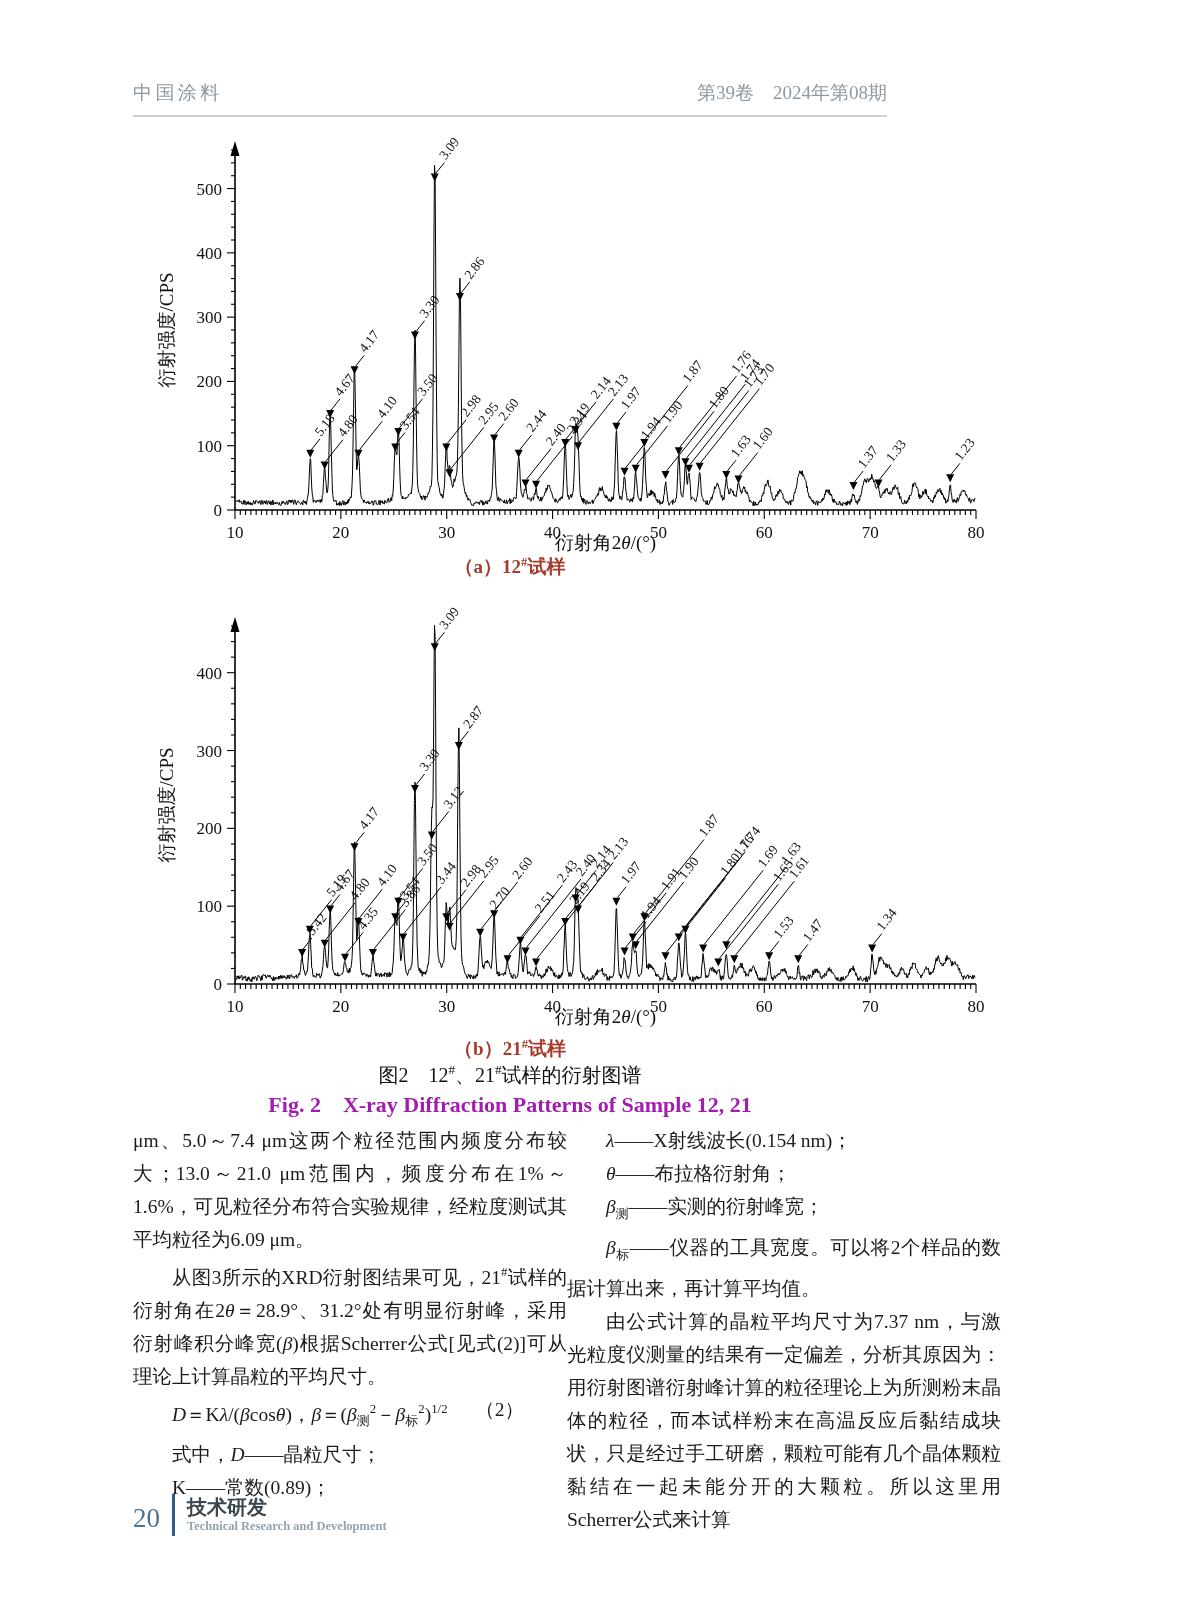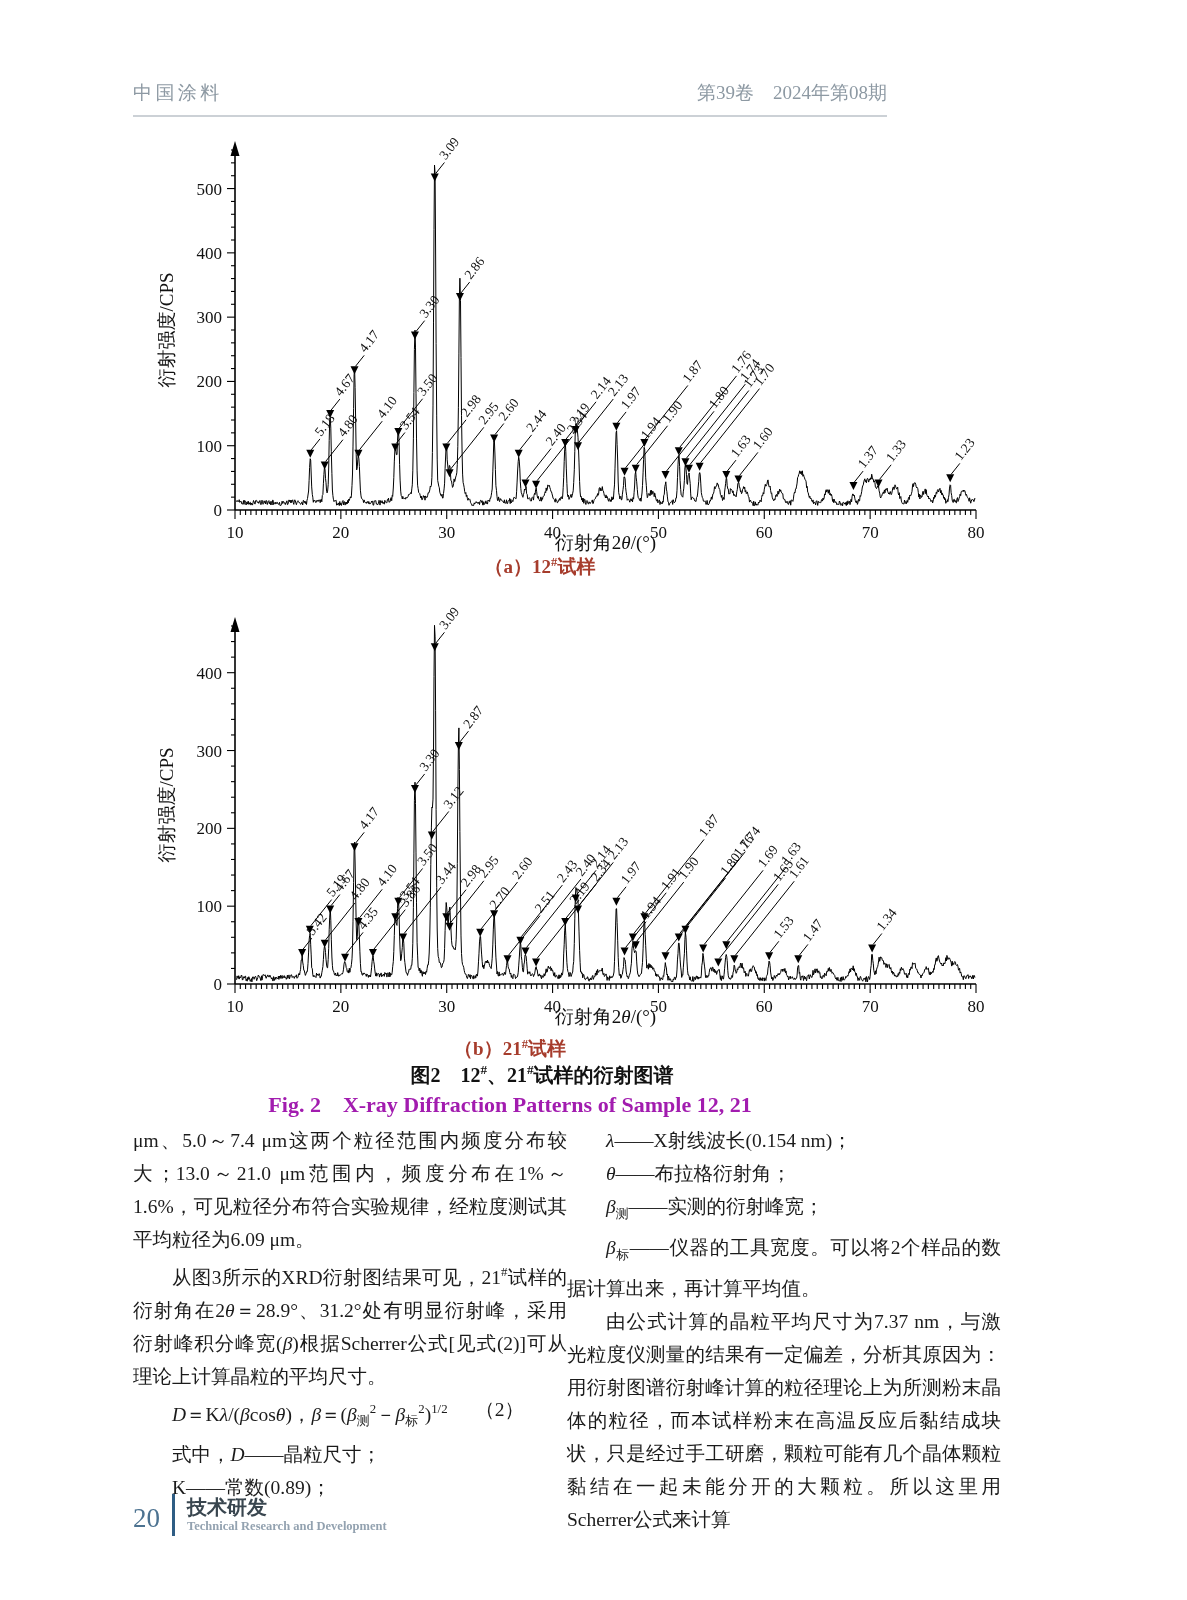--- a/index.html
+++ b/index.html
@@ -8,21 +8,21 @@
   
   .hdr{position:absolute;top:80px;left:133px;right:133px;display:flex;justify-content:space-between;
        align-items:flex-end;padding-bottom:9px;border-bottom:2px solid #ccd1d6;
        color:#8d99a3;font-size:19px;}
   .hdr .journal{letter-spacing:.18em;}
   
   .chart-wrap{position:absolute;left:110px;}
   .chart-wrap svg{overflow:visible;display:block;}
   .cap{position:absolute;left:0;width:100%;text-align:center;}
   .cap-red{color:#a63c2c;font-weight:bold;font-size:19px;}
-  .cap-zh{font-weight:bold;font-size:20px;color:#111;margin-left:32px;}
+  .cap-zh{font-weight:normal;font-size:20px;color:#111;}
   .cap-en{font-weight:bold;font-size:22px;color:#a21caf;font-family:Liberation Serif, serif;}
   sup{font-size:.66em;}
   sub{font-size:.66em;}
   .it{font-style:italic;font-family:"Liberation Serif",serif;}
   
   .body-cols{position:absolute;top:1124px;left:133px;width:921px;display:flex;
              font-size:19.5px;line-height:33px;}
   .col{width:434px;}
   .para{text-align:justify;}
   .ind{text-indent:2em;}
@@ -407,21 +407,21 @@
             <text transform="translate(782.1461201428572,326.78401014285726) rotate(-52)" font-size="13.5" fill="#111">1.33</text>
           </g>
           <g>
             <polygon points="836.1708571428571,338.2857142857143 844.1708571428571,338.2857142857143 840.1708571428571,346.2857142857143" fill="#000"></polygon>
             <line x1="841.1708571428571" y1="338.2857142857143" x2="849.8508571428571" y2="327.36571428571426" stroke="#000" stroke-width="1"></line>
             <text transform="translate(850.8508571428571,325.36571428571426) rotate(-52)" font-size="13.5" fill="#111">1.23</text>
           </g>
         </g>
       </svg>
   </div>
-  <div class="cap cap-red" style="top:554px;padding-left:30px;"><span>（a）12</span><sup>#</sup><span>试样</span></div>
+  <div class="cap cap-red" style="top:554px;"><span>（a）12</span><sup>#</sup><span>试样</span></div>
 
   <div class="chart-wrap" style="top:612px;">
     <svg width="900" height="430">
         <g stroke="#000" stroke-width="1.6">
           <line x1="125" y1="372" x2="866" y2="372"></line>
           <line x1="125" y1="372" x2="125" y2="16"></line>
           <polygon points="120.5,20 129.5,20 125,5" fill="#000" stroke="none"></polygon>
         </g>
         <g stroke="#000" stroke-width="1.1">
           <line x1="125" y1="372" x2="125" y2="381"></line>

